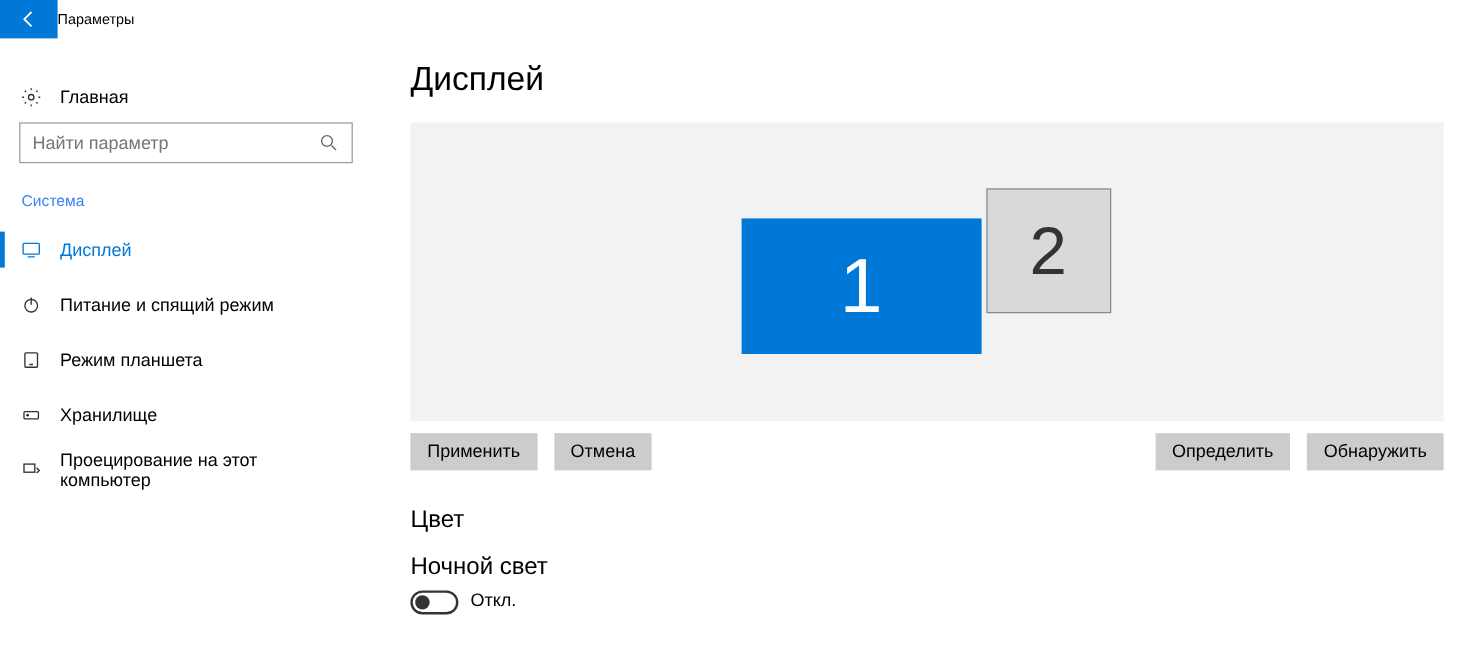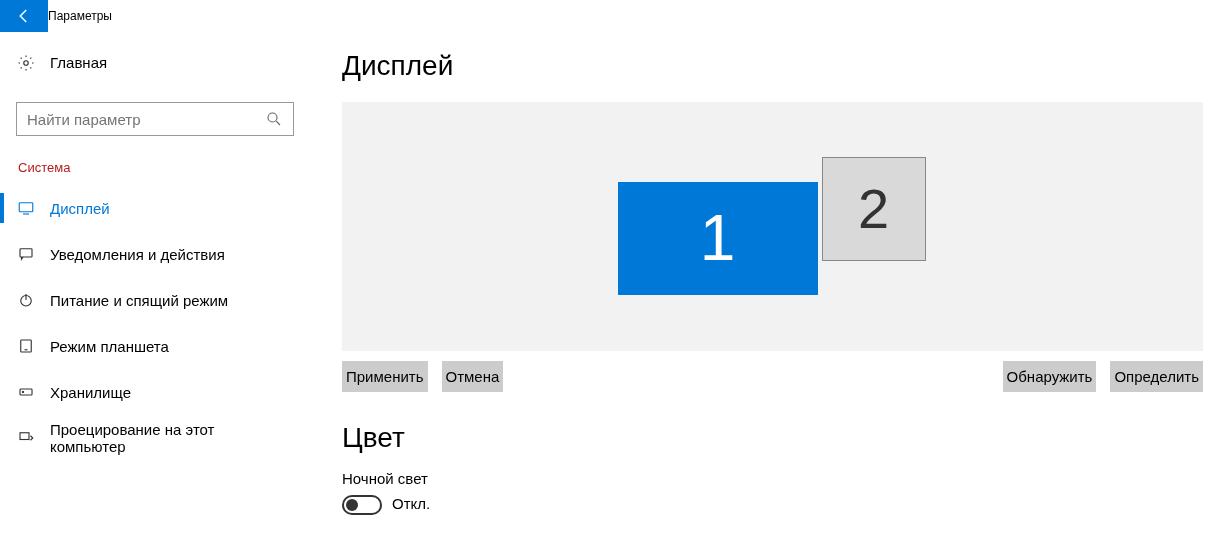--- a/index.html
+++ b/index.html
@@ -6,53 +6,53 @@
 body { background:#fff; color:#000; width:1215px; height:549px; overflow:hidden; }
 
 .titlebar { height:32px; display:flex; align-items:stretch; }
 .back-btn { width:48px; background:#0078d7; display:flex; align-items:center; justify-content:center; cursor:pointer; }
 .back-btn svg { width:18px; height:18px; }
 .title { display:flex; align-items:center; padding-left:0; font-size:12px; }
 
 .layout { display:flex; height:517px; }
 
 .sidebar { width:310px; padding:22px 16px 0 16px; }
-.home-row { display:flex; align-items:flex-start; gap:14px; height:36px; margin-bottom:12px; cursor:pointer; }
+.home-row { display:flex; align-items:flex-end; gap:14px; height:36px; margin-bottom:12px; cursor:pointer; }
 .home-row .icon { width:20px; display:flex; align-items:center; justify-content:center; }
 .home-row .icon svg { width:18px; height:18px; }
 .home-row span { font-size:15px; }
 
 .search-box { height:34px; border:1px solid #999; display:flex; align-items:center; padding:12px 10px; margin-bottom:24px; }
 .search-box input { flex:1; border:none; outline:none; font-size:15px; background:transparent; }
 .search-box .sicon { width:18px; height:18px; }
 
-.cat-label { font-size:13px; color:#b91c1c; margin:0 0 10px 2px; }
+.cat-label { font-size:13px; color:#3b82f6; margin:0 0 10px 2px; }
 
 .nav-item { display:flex; align-items:center; gap:14px; height:46px; margin-left:-16px; padding-left:16px; cursor:pointer; position:relative; }
 .nav-item.active { color:#0078d7; }
 .nav-item.active::before { content:""; position:absolute; left:0; top:8px; bottom:8px; width:4px; background:#0078d7; }
 .nav-item .icon { width:20px; display:flex; align-items:center; justify-content:center; }
 .nav-item .icon svg { width:18px; height:18px; stroke:currentColor; }
 .nav-item span { font-size:15px; }
 
 .main { flex:1; padding:18px 12px 0 32px; }
 .h1 { font-size:28px; font-weight:400; margin-bottom:20px; }
 
 .arrange { background:#f2f2f2; height:249px; position:relative; }
 .mon-wrap { position:absolute; left:50%; top:50%; transform:translate(-50%,-50%); }
 .mon1 { position:absolute; left:0; top:25px; width:200px; height:113px; background:#0078d7; color:#fff; display:flex; align-items:center; justify-content:center; font-size:64px; font-weight:300; cursor:pointer; }
 .mon2 { position:absolute; left:204px; top:0; width:104px; height:104px; background:#d9d9d9; border:1px solid #888; display:flex; align-items:center; justify-content:center; font-size:56px; font-weight:300; color:#333; cursor:pointer; }
 .mon-box { width:310px; height:140px; position:relative; }
 
 .btn-row { display:flex; gap:14px; margin-top:10px; }
 .btn-row .spacer { flex:1; }
-.btn { background:#ccc; border:none; padding:7px 4px; font-size:15px; cursor:pointer; }
+.btn { background:#ccc; border:none; padding:7px 14px; font-size:15px; cursor:pointer; }
 
-.h2 { font-size:28px; font-weight:400; margin-top:30px; }
-.setting-label { font-size:15px; margin-top:16px; }
+.h2 { font-size:20px; font-weight:400; margin-top:30px; }
+.setting-label { font-size:20px; margin-top:16px; }
 .toggle-row { display:flex; align-items:flex-start; gap:10px; margin-top:8px; }
 .toggle { width:40px; height:20px; border:2px solid #333; border-radius:10px; position:relative; cursor:pointer; }
 .toggle::after { content:""; position:absolute; left:2px; top:2px; width:12px; height:12px; border-radius:50%; background:#333; }
 .toggle-state { font-size:15px; }
 </style>
 </head>
 <body>
 
 <div class="titlebar">
   <div class="back-btn">
@@ -87,29 +87,20 @@
     <div class="cat-label">Система</div>
 
     <div class="nav-item active">
       <div class="icon">
           <svg viewBox="0 0 24 24">
             <rect x="3" y="5" width="18" height="12" rx="1" fill="none" stroke="currentColor" stroke-width="1.5"></rect>
             <line x1="8" y1="20" x2="16" y2="20" stroke="currentColor" stroke-width="1.5"></line>
           </svg>
         </div>
       <span>Дисплей</span>
-    </div>
-    <div class="nav-item">
-      <div class="icon">
-          <svg viewBox="0 0 24 24">
-            <rect x="4" y="5" width="16" height="11" rx="1" fill="none" stroke="#333" stroke-width="1.5"></rect>
-            <path d="M8 16l-2 3v-3" fill="none" stroke="#333" stroke-width="1.5"></path>
-          </svg>
-        </div>
-      <span>Уведомления и действия</span>
     </div>
     <div class="nav-item">
       <div class="icon">
           <svg viewBox="0 0 24 24">
             <circle cx="12" cy="13" r="7" fill="none" stroke="#333" stroke-width="1.5"></circle>
             <line x1="12" y1="4" x2="12" y2="12" stroke="#333" stroke-width="1.5"></line>
           </svg>
         </div>
       <span>Питание и спящий режим</span>
     </div>
@@ -151,22 +142,22 @@
         <div class="mon1">1</div>
         <div class="mon2">2</div>
       </div>
         </div>
     </div>
 
     <div class="btn-row">
       <button class="btn">Применить</button>
       <button class="btn">Отмена</button>
       <div class="spacer"></div>
+      <button class="btn">Определить</button>
       <button class="btn">Обнаружить</button>
-      <button class="btn">Определить</button>
     </div>
 
     <div class="h2">Цвет</div>
     <div class="setting-label">Ночной свет</div>
     <div class="toggle-row">
       <div class="toggle"></div>
       <div class="toggle-state">Откл.</div>
     </div>
   </div>
 </div>

